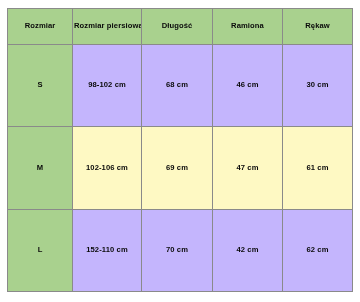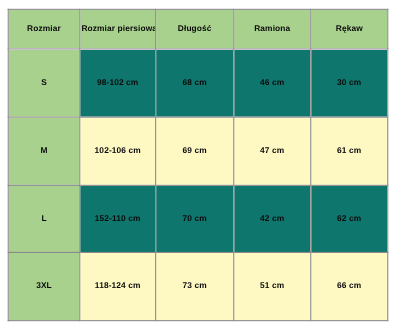--- a/index.html
+++ b/index.html
@@ -46,21 +46,21 @@
     background: #a9d18e;
     height: 35px;
   }
   table.size-table tbody tr {
     height: 35.5px;
   }
   table.size-table tbody td.size-cell {
     background: #a9d18e;
   }
   table.size-table tbody tr.row-shaded td.value-cell {
-    background: #0f766e;
+    background: #c4b5fd;
   }
   table.size-table tbody tr.row-plain td.value-cell {
     background: #fef9c3;
   }
   col.col-size      { width: 65px; }
   col.col-chest     { width: 69px; }
   col.col-length    { width: 71px; }
   col.col-shoulders { width: 70px; }
   col.col-sleeve    { width: 70px; }
 </style>
@@ -100,22 +100,15 @@
         <td class="value-cell">47 cm</td>
         <td class="value-cell">61 cm</td>
       </tr>
       <tr class="row-shaded">
         <td class="size-cell">L</td>
         <td class="value-cell">152-110 cm</td>
         <td class="value-cell">70 cm</td>
         <td class="value-cell">42 cm</td>
         <td class="value-cell">62 cm</td>
       </tr>
-      <tr class="row-plain">
-        <td class="size-cell">3XL</td>
-        <td class="value-cell">118-124 cm</td>
-        <td class="value-cell">73 cm</td>
-        <td class="value-cell">51 cm</td>
-        <td class="value-cell">66 cm</td>
-      </tr>
     </tbody>
   </table>
 </div>
 
 </body></html>

